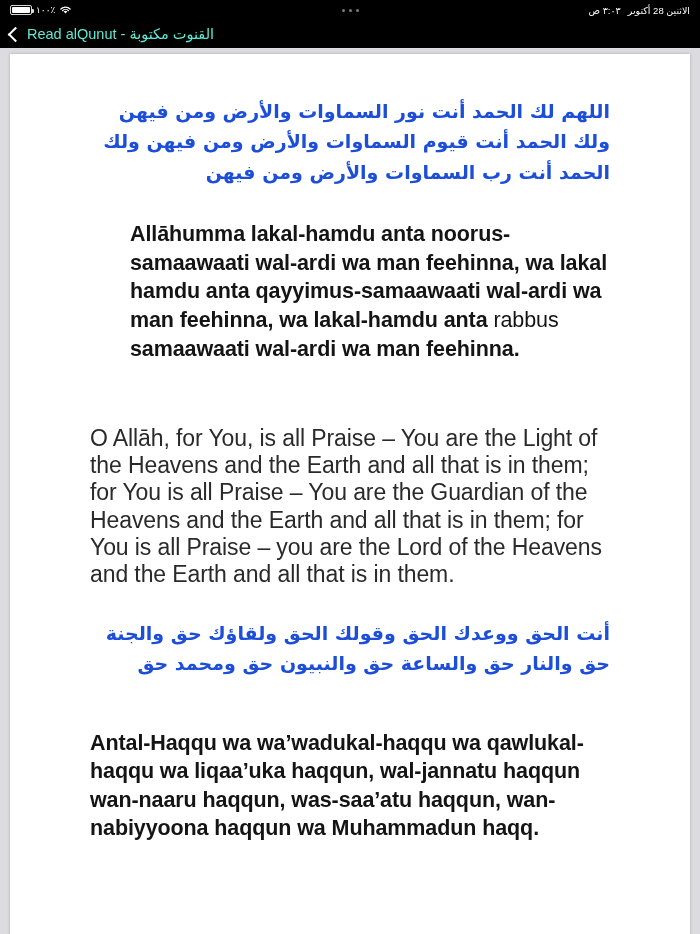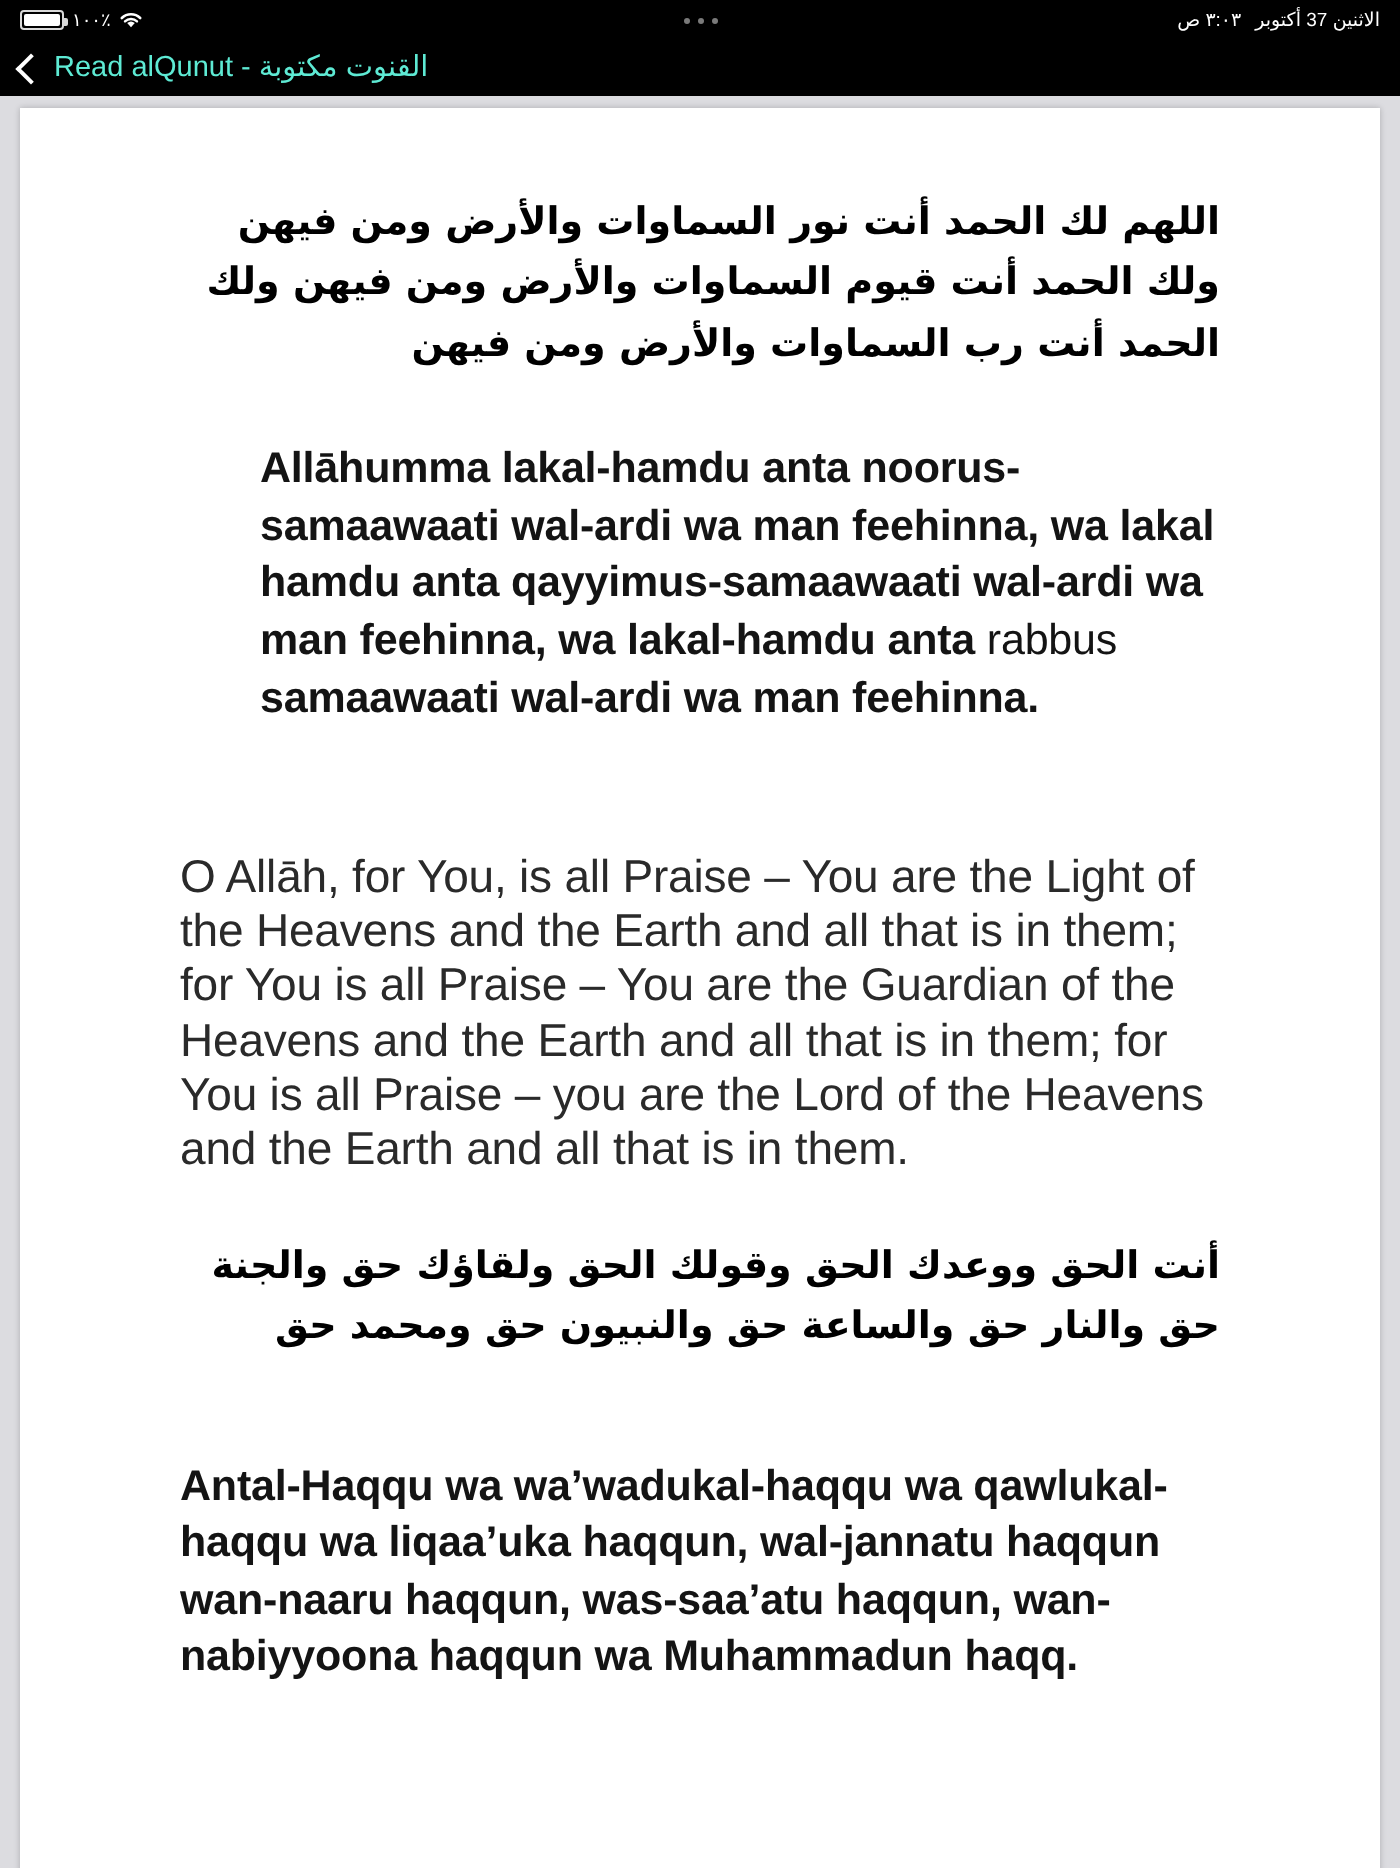--- a/index.html
+++ b/index.html
@@ -179,21 +179,21 @@
     padding-top: 83px;
     line-height: 1.15;
   }
 
   .arabic {
     direction: rtl;
     text-align: right;
     font-family: "DejaVu Sans", "Liberation Sans", sans-serif;
     font-size: 19px;
     font-weight: bold;
-    color: #000000;
+    color: #1d4ed8;
     line-height: 1.60;
     margin: 0;
   }
   .arabic-1 { margin-top: 42px; }
   .arabic-2 { margin-top: 30px; }
 
   .translit {
     font-size: 21.5px;
     font-weight: bold;
     color: #141414;
@@ -238,21 +238,21 @@
 
   <div class="status-center">
     <span class="dots">
       <i></i>
         <i></i>
         <i></i>
     </span>
   </div>
 
   <div class="status-right">
-    <span>الاثنين 37 أكتوبر</span>
+    <span>الاثنين 28 أكتوبر</span>
     <span>٣:٠٣ ص</span>
   </div>
 </div>
 
 <div class="nav-bar">
   <div class="back-button">
     <span class="chevron-left"></span>
     <span>Read alQunut - القنوت مكتوبة</span>
   </div>
 </div>

